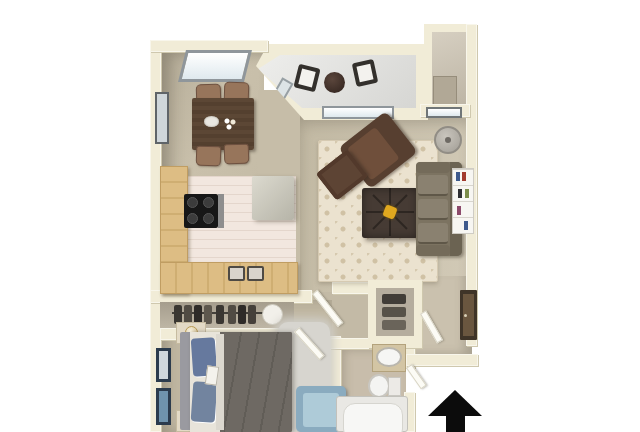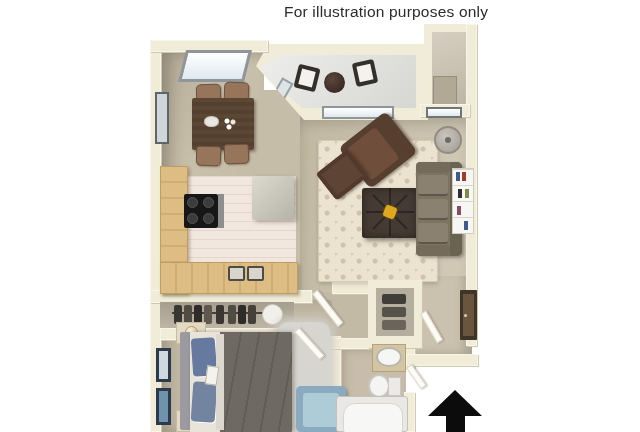--- a/index.html
+++ b/index.html
@@ -190,21 +190,20 @@
   
   .arrow-head{left:428px;top:390px;width:0;height:0;
     border-left:27px solid transparent;border-right:27px solid transparent;border-bottom:26px solid #0c0c0c;}
   .arrow-stem{left:446px;top:416px;width:19px;height:16px;background:#0c0c0c;}
 </style>
 </head>
 <body>
 
 <div id="stage">
 
-  <div class="abs caption">For illustration purposes only</div>
 
   <div class="abs floor-dining"></div>
   <div class="abs floor-dining2"></div>
   <div class="abs floor-living"></div>
   <div class="abs floor-corridor"></div>
   <div class="abs floor-hall"></div>
   <div class="abs floor-bedroom"></div>
   <div class="abs floor-bath"></div>
   <div class="abs floor-tile"></div>
 

